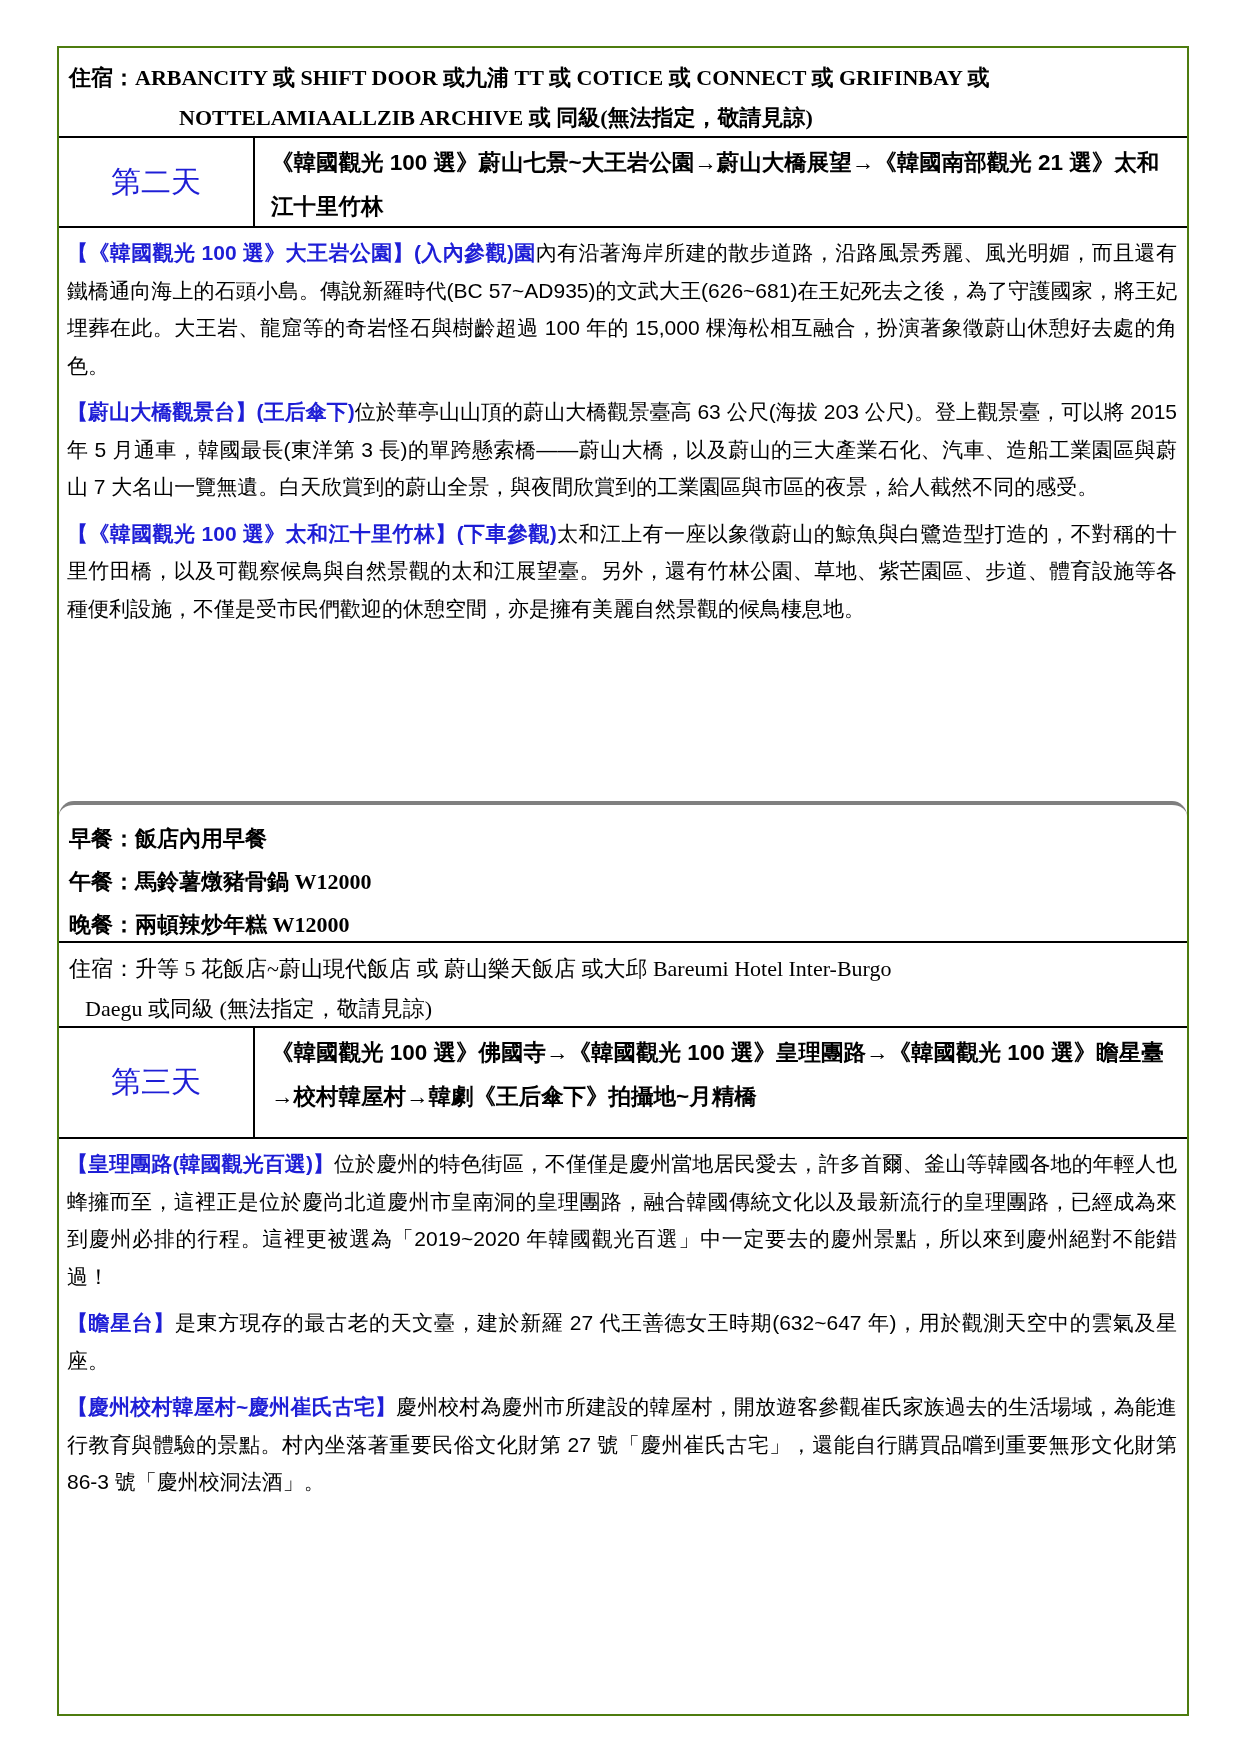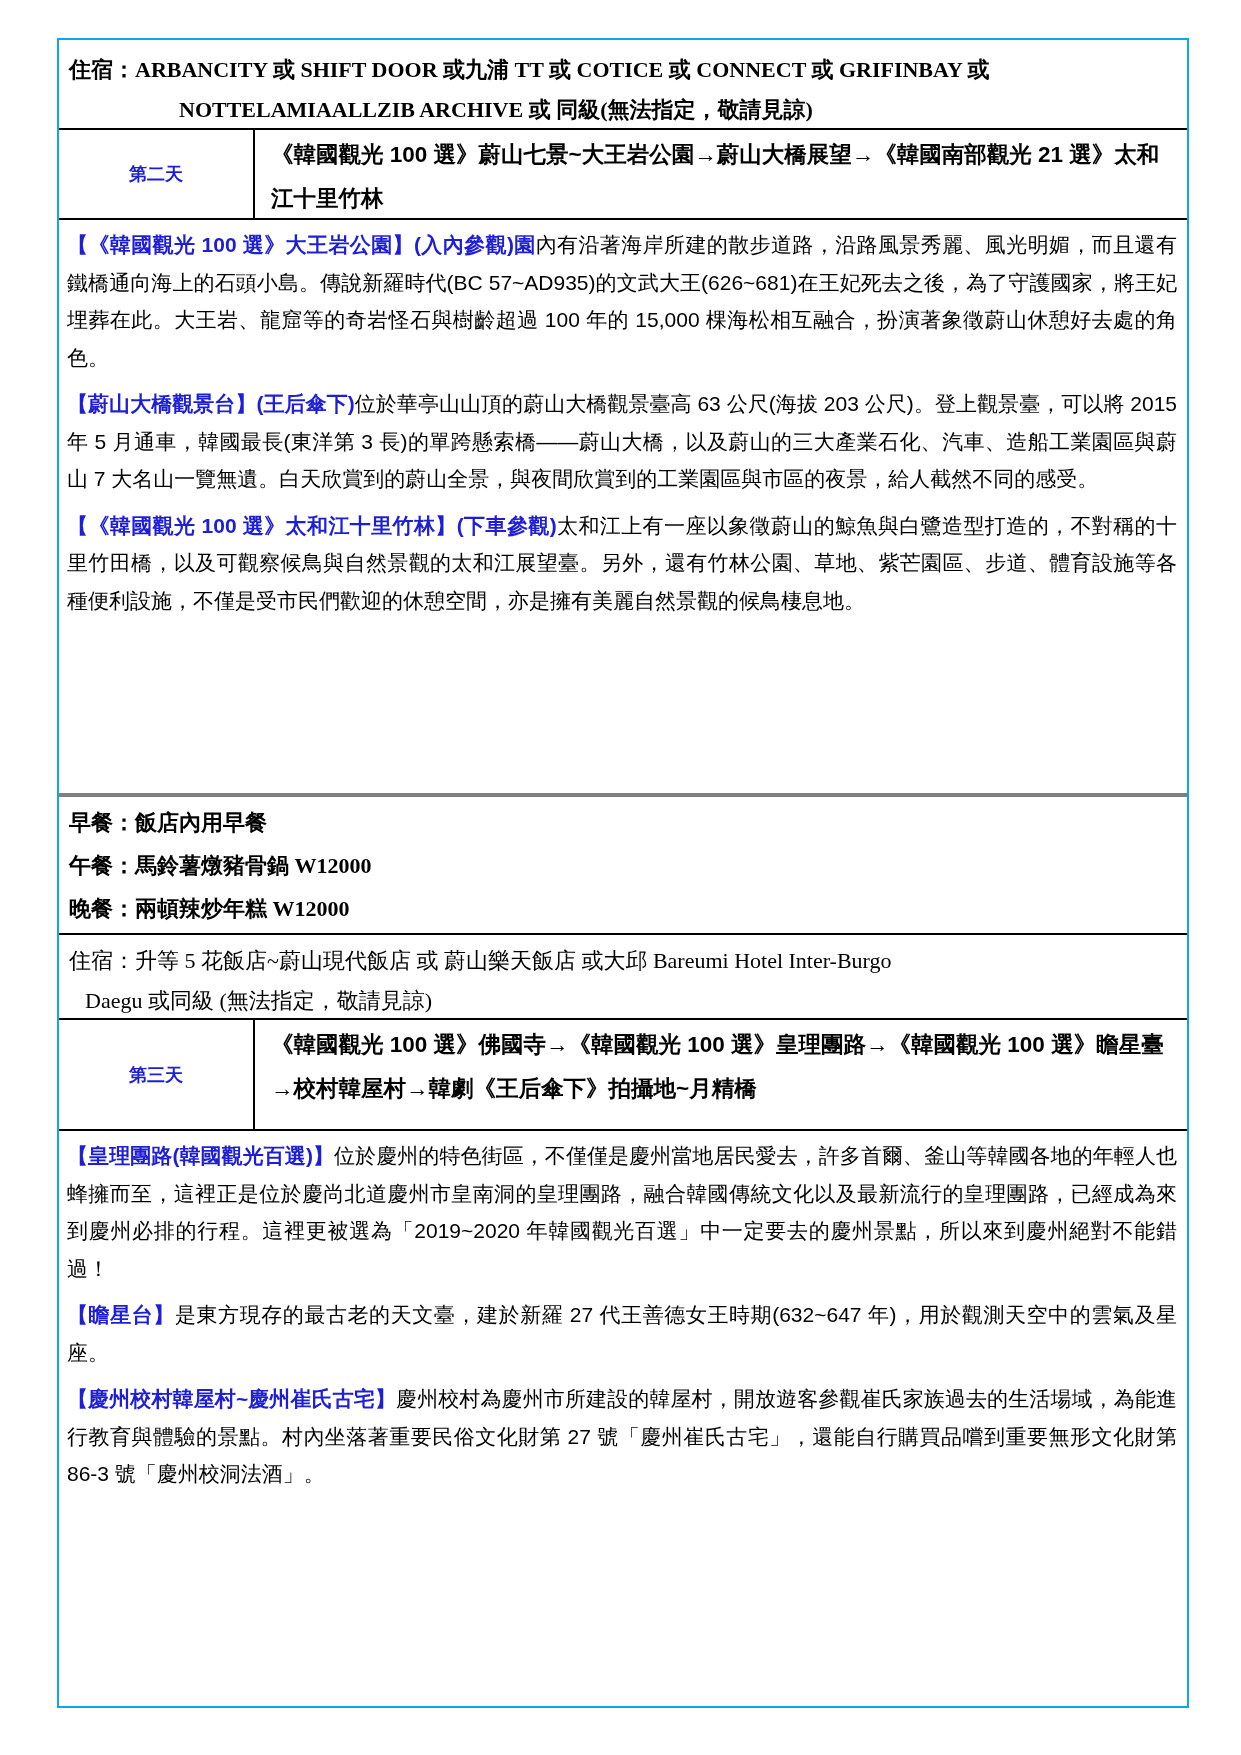--- a/index.html
+++ b/index.html
@@ -2,53 +2,53 @@
 <html><head>
 <meta charset="utf-8">
 <style>
   html,body { margin:0; padding:0; }
   body {
     width:1241px; height:1755px; background:#ffffff; position:relative;
     font-family:"Liberation Sans","DejaVu Sans",sans-serif; color:#000;
     -webkit-font-smoothing:antialiased;
   }
   .doc-table {
-    position:absolute; left:57px; top:38px; width:1128px; height:1666px;
-    border:2px solid #0ea5e9; box-sizing:content-box; background:#fff;
+    position:absolute; left:57px; top:46px; width:1128px; height:1666px;
+    border:2px solid #4d7c0f; box-sizing:content-box; background:#fff;
   }
   .row { box-sizing:border-box; overflow:hidden; }
   .row + .row { border-top:2px solid #000; }
 
   
   .r-hotel1 { height:88px; padding:10px 10px 0 10px; font-weight:bold; font-size:22px; line-height:40px;
     font-family:"Liberation Serif","DejaVu Serif",serif; }
   .r-hotel1 .l2 { padding-left:110px; }
 
   
   .r-day { display:flex; }
   .r-day2 { height:90px; }
   .r-day3 { height:111px; }
   .day-cell {
     width:194px; flex:0 0 194px; border-right:2px solid #000;
     display:flex; align-items:center; justify-content:center;
-    color:var(--blue); font-weight:bold; font-size:18px;
+    color:var(--blue); font-weight:normal; font-size:30px;
   }
   .itin-cell {
     flex:1; padding:3px 10px 0 16px; font-weight:bold; font-size:22.5px; line-height:44px;
   }
 
   
   .r-desc { padding:6px 10px 8px 8px; font-size:21px; line-height:37.5px; text-align:justify; }
   .r-desc2 { height:575px; }
   .r-desc3 { height:593px; }
   .r-desc p { margin:0 0 9px 0; }
   .sec-head { color:var(--blue); font-weight:bold; }
 
   
-  .r-meals { height:140px; padding:4px 10px 0 10px; font-weight:bold; font-size:22px; line-height:43px; }
+  .r-meals { height:140px; padding:12px 10px 0 10px; font-weight:bold; font-size:22px; line-height:43px;border-radius:15px; }
   .row.r-meals { border-top:4px solid #7f7f7f; }
   .r-meals .latin { font-family:"Liberation Serif","DejaVu Serif",serif; }
 
   
   .r-hotel2 { height:85px; padding:6px 10px 0 10px; font-weight:normal; font-size:22px; line-height:40px; }
   .r-hotel2 .latin { font-family:"Liberation Serif","DejaVu Serif",serif; }
   .r-hotel2 .l2 { padding-left:16px; }
 
   :root { --blue:#1e1ed6; }
 </style>

